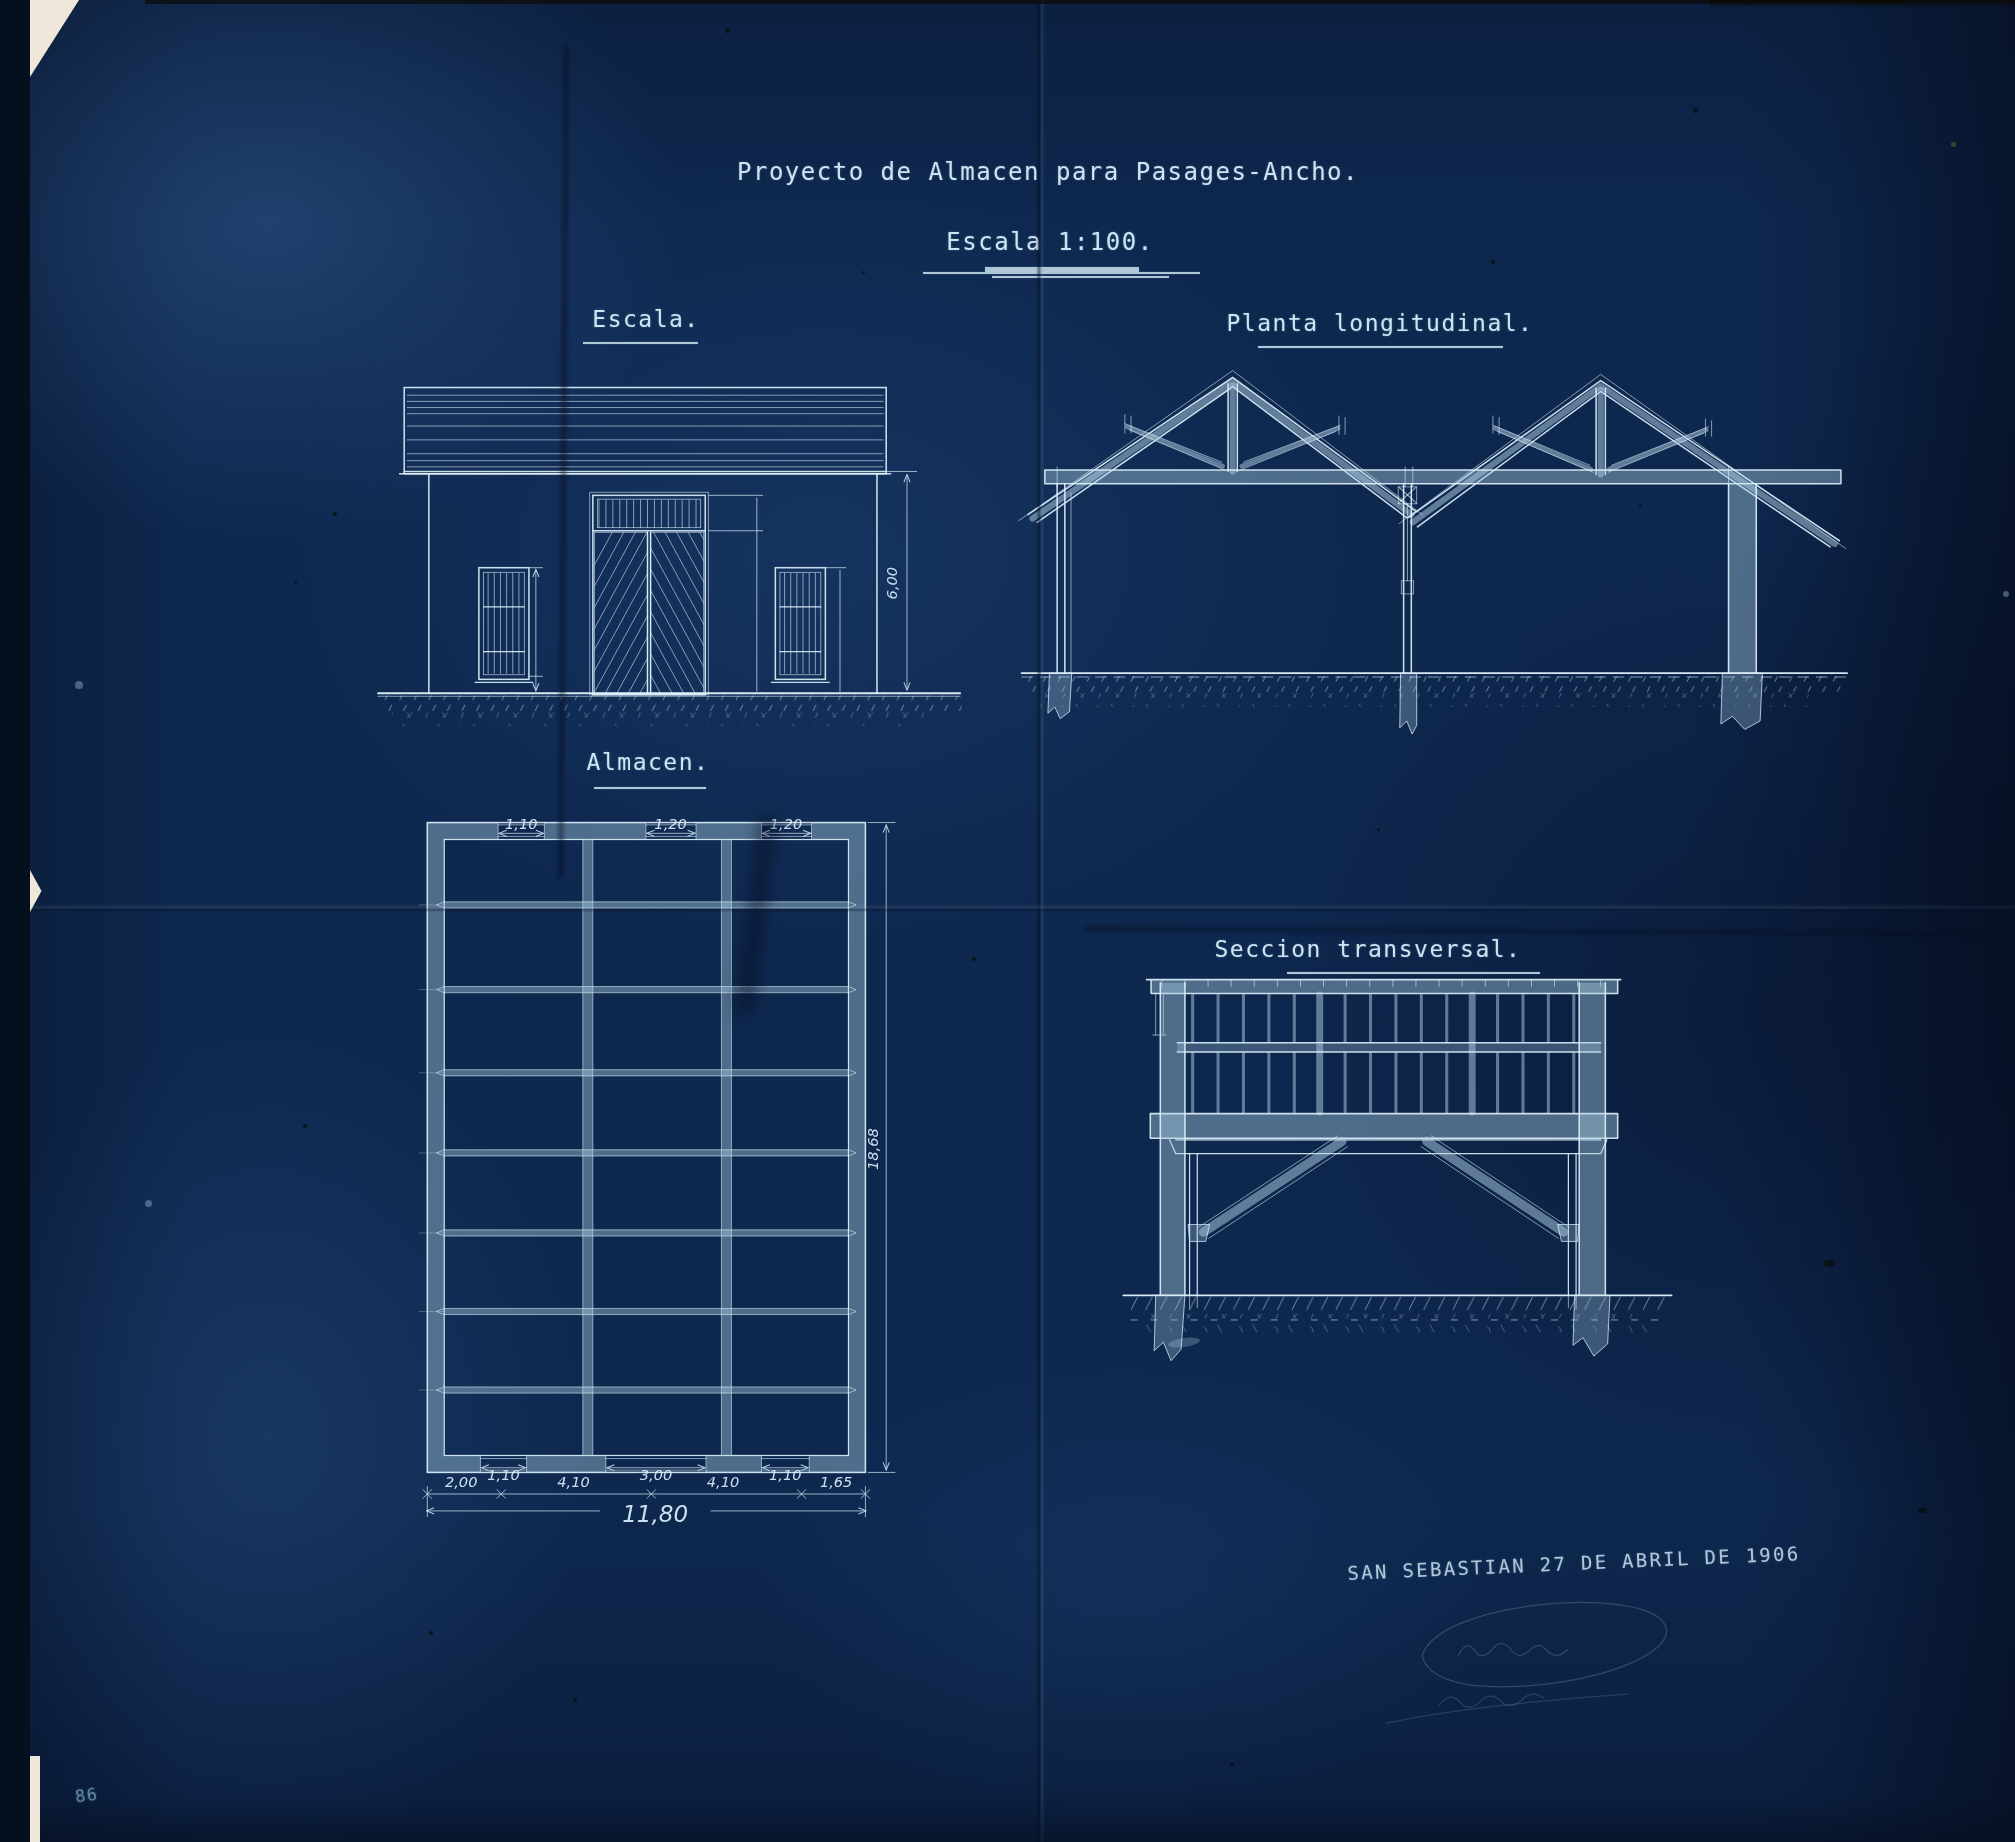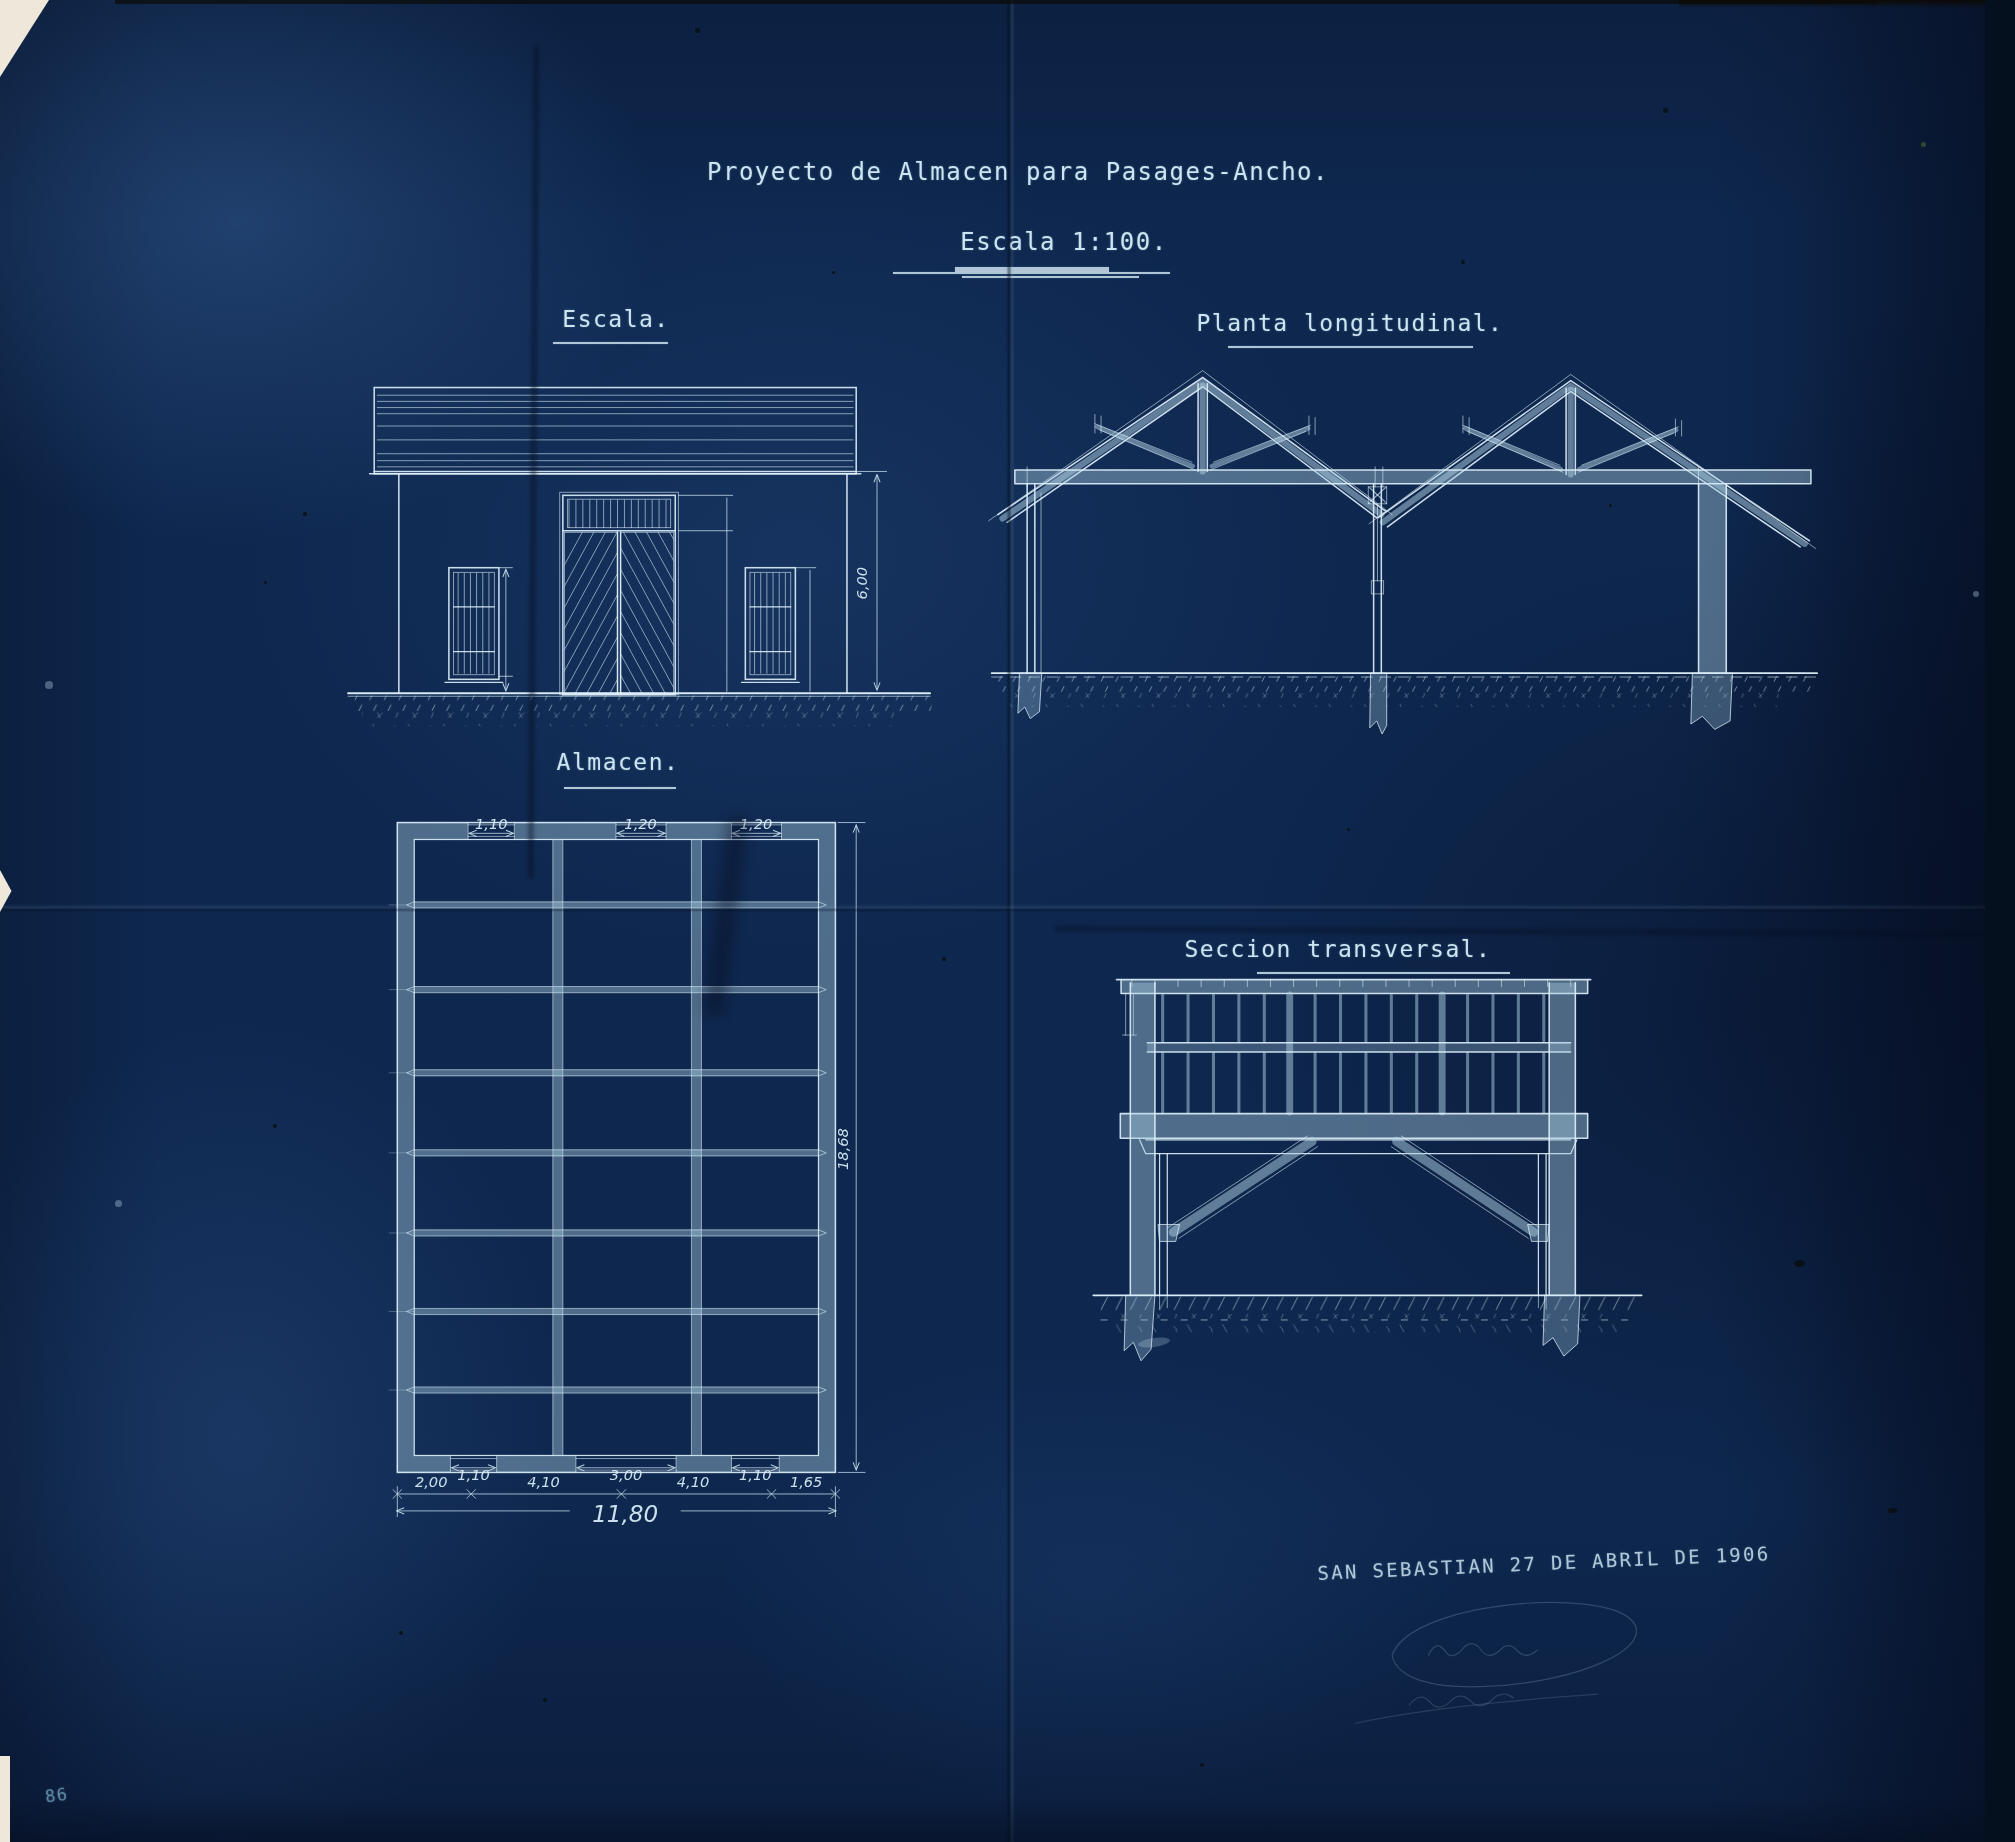--- a/index.html
+++ b/index.html
@@ -9,20 +9,21 @@
     background-image:
       radial-gradient(693px 539px at 12% 12%, rgba(62,105,160,.38), transparent 60%),
       radial-gradient(847px 616px at 40% 30%, rgba(40,80,135,.30), transparent 65%),
       radial-gradient(539px 693px at 12% 78%, rgba(55,95,150,.28), transparent 60%),
       radial-gradient(616px 385px at 55% 86%, rgba(30,65,115,.35), transparent 60%),
       radial-gradient(770px 693px at 88% 55%, rgba(8,20,45,.55), transparent 70%),
       radial-gradient(462px 924px at 99% 50%, rgba(5,14,34,.6), transparent 70%),
       linear-gradient(180deg, rgba(10,24,50,.5), rgba(13,35,70,.15) 12%, rgba(13,35,70,.12) 82%, rgba(8,20,44,.5)),
       linear-gradient(90deg, rgba(9,22,46,.5), rgba(16,40,78,.12) 8%, rgba(16,40,78,.10) 86%, rgba(7,18,40,.55));
     font-family:"DejaVu Sans",sans-serif;
+    margin-left:30px;
   }
   svg{position:absolute;left:0;top:0;}
   .hd{position:absolute;font-family:"DejaVu Sans Mono",monospace;color:rgba(214,236,248,.95);
       white-space:nowrap;transform:translateX(-50%);letter-spacing:1.5px;
       text-shadow:0 0 2.3px rgba(150,205,235,.35);}
   .rule{position:absolute;height:1.5px;background:rgba(216,238,249,.8);box-shadow:0 0 1.5px rgba(150,205,235,.4);}
   .fold{position:absolute;pointer-events:none;}
   .tear{position:absolute;background:#efe8da;}
   .speck{position:absolute;border-radius:50%;background:rgba(8,14,10,.75);}
   .fleck{position:absolute;border-radius:50%;background:rgba(195,222,238,.35);}
@@ -38,21 +39,21 @@
   .dimtxt{font:italic 19px "DejaVu Sans",sans-serif;fill:rgba(218,240,250,.92);text-anchor:middle;}
   .dimlg{font:italic 30px "DejaVu Sans",sans-serif;}
   .sig{stroke:rgba(190,220,238,.5);fill:none;stroke-width:1.6;}
 </style>
 </head>
 <body>
 
 <div id="sheet">
 
   <div class="hd" style="left:1018px;top:158px;font-size:24px;">Proyecto de Almacen para Pasages-Ancho.</div>
-  <div class="hd" style="left:1064px;top:228px;font-size:24px;">Escala 1:100.</div>
+  <div class="hd" style="left:1020px;top:228px;font-size:24px;">Escala 1:100.</div>
   <div class="rule" style="left:893px;top:272px;width:277px;"></div>
   <div class="rule" style="left:955px;top:267px;width:154px;height:4.6px;"></div>
   <div class="rule" style="left:962px;top:276px;width:177px;"></div>
 
   <div class="hd" style="left:616px;top:306px;font-size:23px;">Escala.</div>
   <div class="rule" style="left:553px;top:342px;width:115px;"></div>
 
   <div class="hd" style="left:1350px;top:310px;font-size:23px;">Planta longitudinal.</div>
   <div class="rule" style="left:1228px;top:346px;width:245px;"></div>
 

